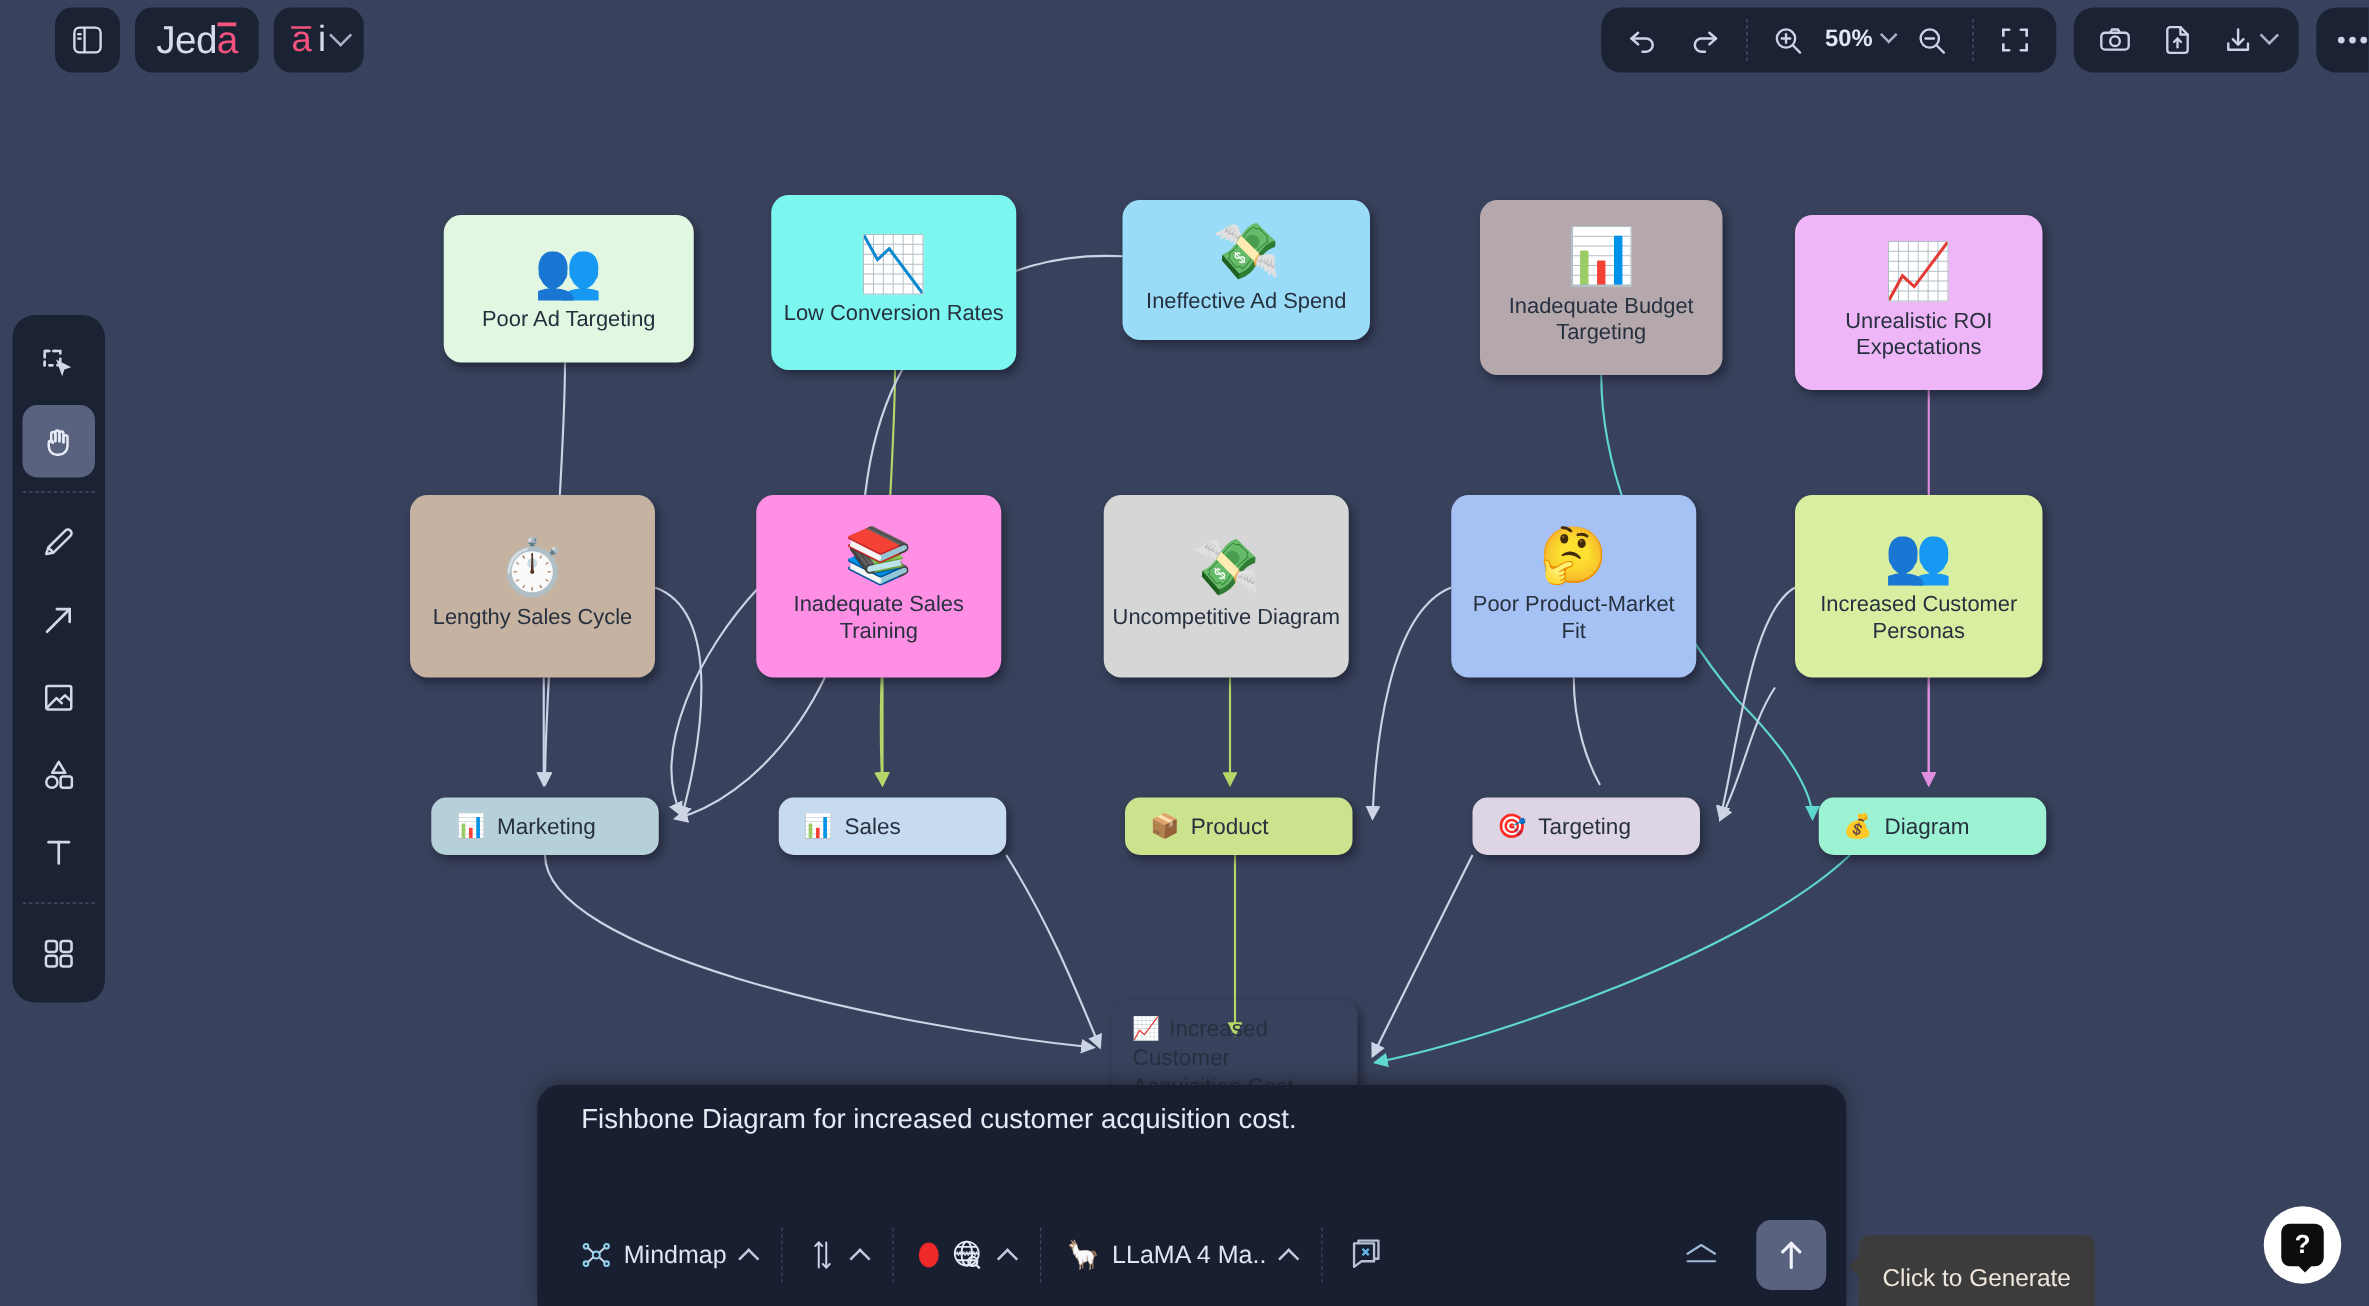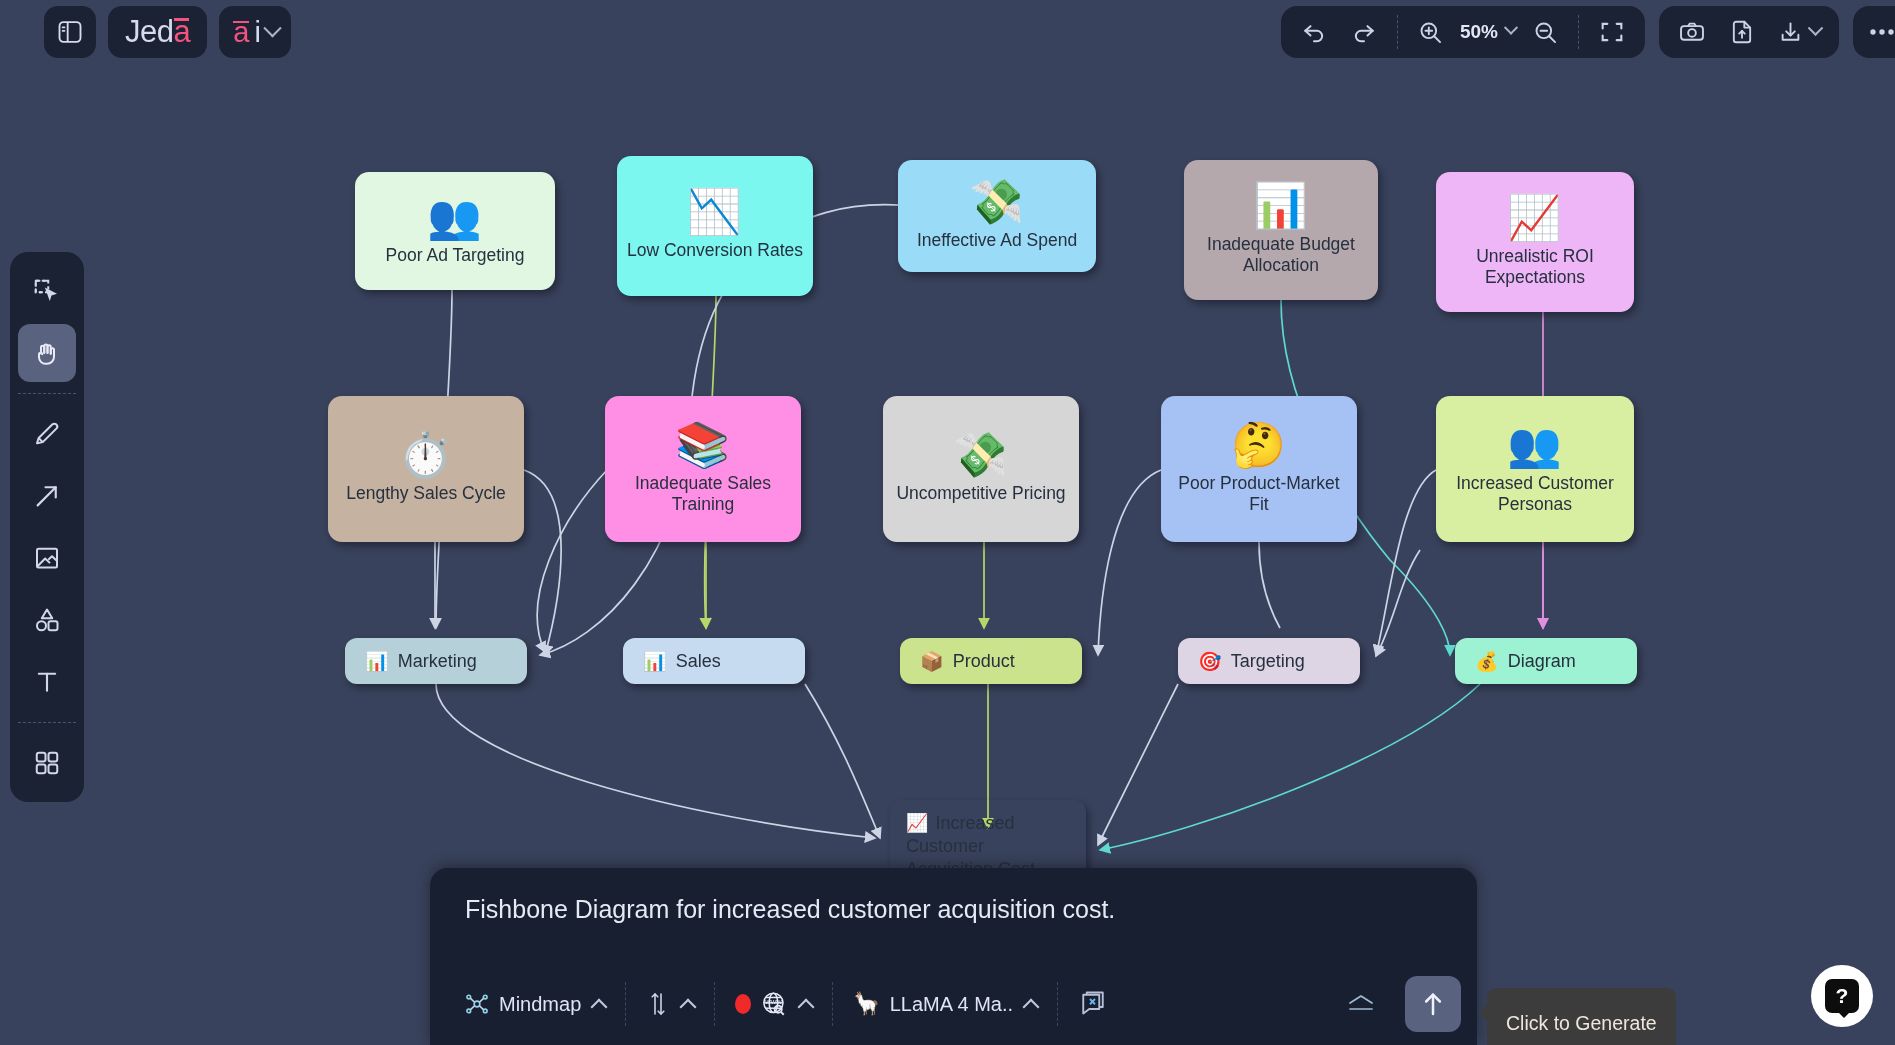--- a/index.html
+++ b/index.html
@@ -80,21 +80,21 @@
   .root .remoji { font-size: 18px; margin-right: 7px; }
 
   
   .prompt {
     position: absolute; left: 430px; top: 868px; width: 1047px; height: 177px;
     background: #171f30; border-radius: 18px 18px 0 0;
     box-shadow: 0 -3px 14px rgba(0,0,0,0.35);
   }
   .prompt-text {
     position: absolute; left: 10px; top: 14px; right: 14px;
-    color: #e6eaf5; font-size: 25px; padding: 0 25px; margin-top: 13px;
+    color: #e6eaf5; font-size: 22px; padding: 0 25px;
   }
   .prompt-bar {
     position: absolute; left: 0; bottom: 0; width: 100%; height: 82px;
     display: flex; align-items: center; padding: 0 16px 0 18px; gap: 0;
   }
   .pchip { display: flex; align-items: center; gap: 9px; color: #dfe4f2; font-size: 20px; padding: 0 16px; cursor: pointer; height: 46px; border-radius: 10px; }
   .pdiv { width: 0; border-left: 1.5px dashed #3d4661; height: 44px; margin: 0 4px; }
   .caretup { width: 12px; height: 12px; border-left: 2.2px solid #c3cadd; border-top: 2.2px solid #c3cadd; transform: rotate(45deg); margin-left: 3px; position: relative; top: 3px; }
   .spacer { flex: 1; }
   .sendbtn {
@@ -187,38 +187,38 @@
     <div class="node" style="left:617px;top:156px;width:196px;height:140px;background:#7cf7ef;">
       <div class="emoji">📉</div>
       <div class="nlabel">Low Conversion Rates</div>
     </div>
     <div class="node" style="left:898px;top:160px;width:198px;height:112px;background:#9adcf7;">
       <div class="emoji">💸</div>
       <div class="nlabel">Ineffective Ad Spend</div>
     </div>
     <div class="node" style="left:1184px;top:160px;width:194px;height:140px;background:#b5a8ad;">
       <div class="emoji">📊</div>
-      <div class="nlabel">Inadequate Budget Allocation</div>
+      <div class="nlabel">Inadequate Budget Targeting</div>
     </div>
     <div class="node" style="left:1436px;top:172px;width:198px;height:140px;background:#eeb6f7;">
       <div class="emoji">📈</div>
       <div class="nlabel">Unrealistic ROI Expectations</div>
     </div>
 
     <div class="node" style="left:328px;top:396px;width:196px;height:146px;background:#c5b2a0;">
       <div class="emoji">⏱️</div>
       <div class="nlabel">Lengthy Sales Cycle</div>
     </div>
     <div class="node" style="left:605px;top:396px;width:196px;height:146px;background:#ff8fe4;">
       <div class="emoji">📚</div>
       <div class="nlabel">Inadequate Sales Training</div>
     </div>
     <div class="node" style="left:883px;top:396px;width:196px;height:146px;background:#d6d6d6;">
       <div class="emoji">💸</div>
-      <div class="nlabel">Uncompetitive Pricing</div>
+      <div class="nlabel">Uncompetitive Diagram</div>
     </div>
     <div class="node" style="left:1161px;top:396px;width:196px;height:146px;background:#a6c2f4;">
       <div class="emoji">🤔</div>
       <div class="nlabel">Poor Product-Market Fit</div>
     </div>
     <div class="node" style="left:1436px;top:396px;width:198px;height:146px;background:#d8efa2;">
       <div class="emoji">👥</div>
       <div class="nlabel">Increased Customer Personas</div>
     </div>
 

